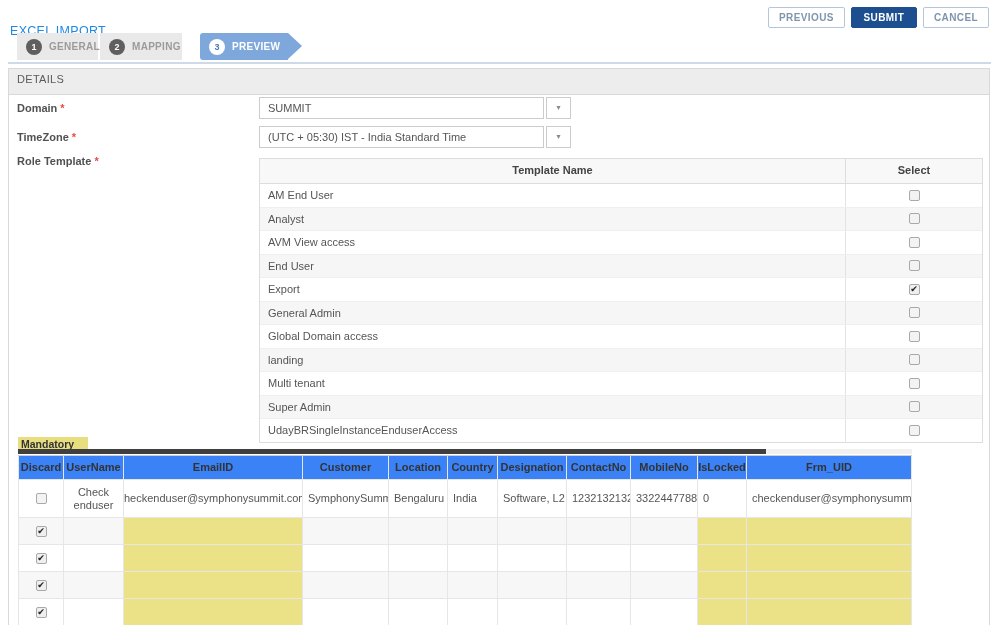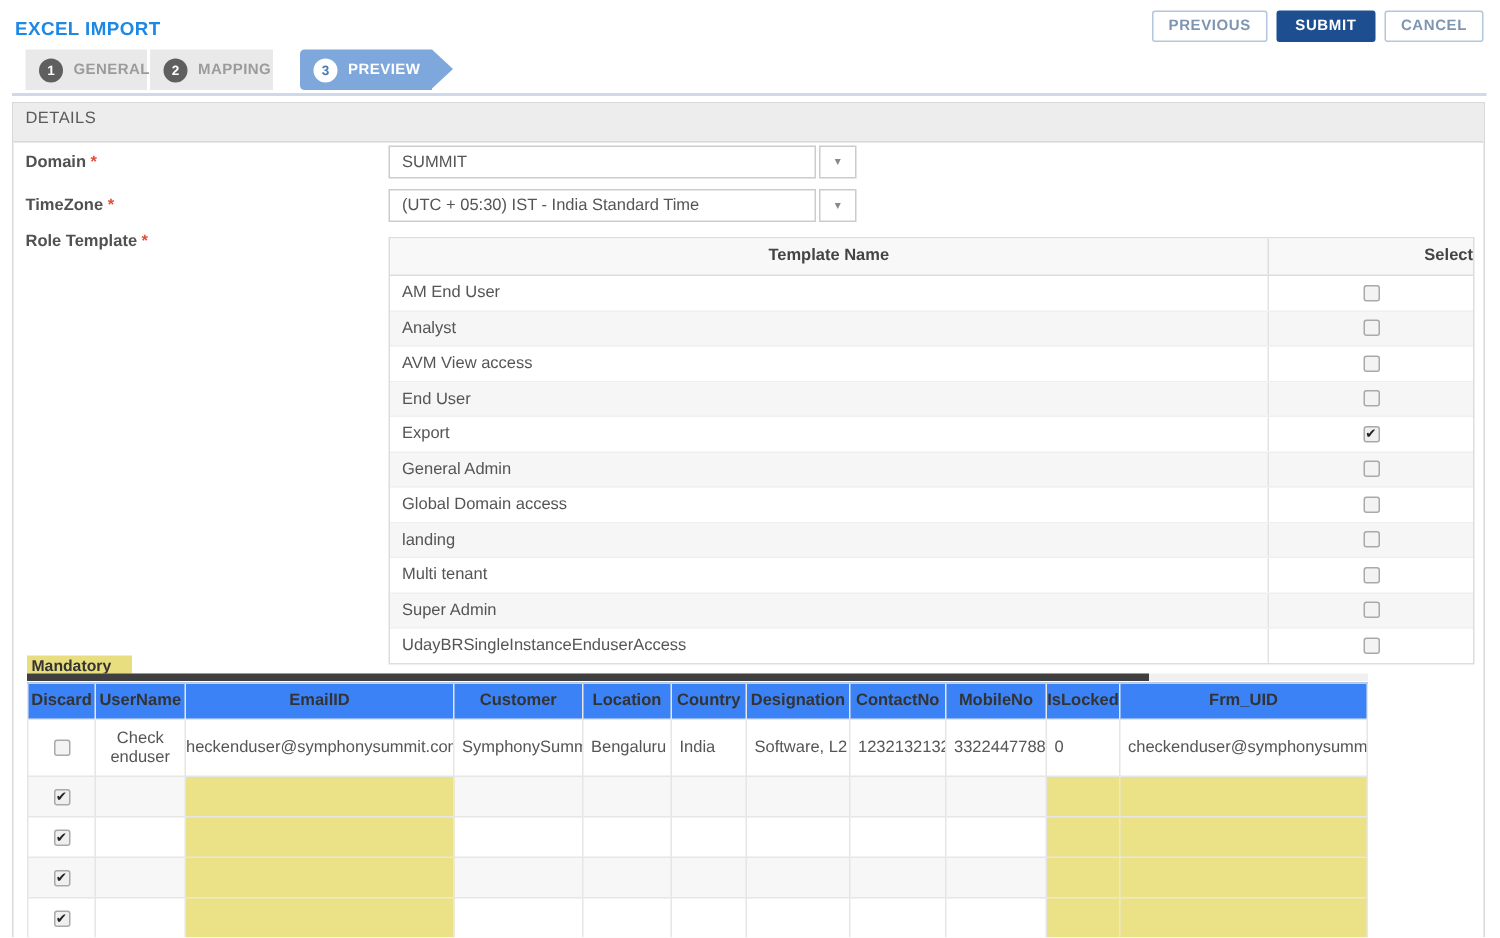--- a/index.html
+++ b/index.html
@@ -9,21 +9,21 @@
     --highlight-yellow:#EBE187;
     --mandatory-yellow:#E8DE80;
     --btn-border:#B4C6DC;
     --btn-text:#7E95B0;
   }
   html,body{margin:0;padding:0;background:#fff;}
   .page{position:relative;width:1000px;height:625px;background:#fff;overflow:hidden;
         font-family:"Liberation Sans",sans-serif;font-size:11px;color:#555;}
 
   
-  .title{position:absolute;left:10px;top:12px;font-size:12.5px;font-weight:bold;
+  .title{position:absolute;left:10px;top:24px;font-size:12.5px;font-weight:normal;
          color:var(--title-blue);letter-spacing:.3px;}
   .top-buttons{position:absolute;top:7px;right:11px;display:flex;gap:6px;}
   .btn{height:21px;min-width:66px;font-size:10px;font-weight:bold;border-radius:2px;
        padding:0 10px;font-family:inherit;letter-spacing:.4px;cursor:pointer;}
   .btn.ghost{background:#fff;border:1px solid var(--btn-border);color:var(--btn-text);}
   .btn.primary{background:var(--submit-bg);border:1px solid var(--submit-bg);color:#fff;}
 
   
   .steps{position:absolute;left:17px;top:33px;height:27px;display:flex;}
   .step{height:27px;display:flex;align-items:center;gap:7px;background:#E9E9E9;
@@ -55,21 +55,21 @@
   .dd-arrow{position:absolute;left:537px;width:25px;height:22px;border:1px solid #CCCCCC;
       box-sizing:border-box;text-align:center;line-height:20px;color:#888;font-size:8px;
       background:#fff;cursor:pointer;}
 
   
   .role-table{position:absolute;left:250px;top:89px;width:724px;border:1px solid #DDDDDD;
               box-sizing:border-box;background:#fff;}
   .role-header{display:flex;height:24px;background:#F8F8F8;border-bottom:1px solid #DDDDDD;
                font-weight:bold;color:#444;}
   .role-header .c1{width:586px;text-align:center;line-height:23px;border-right:1px solid #DDDDDD;box-sizing:border-box;}
-  .role-header .c2{flex:1;text-align:right;line-height:23px;}
+  .role-header .c2{flex:1;text-align:center;line-height:23px;}
   .role-row{display:flex;height:22.5px;border-bottom:1px solid #EFEFEF;}
   .role-row:last-child{border-bottom:none;}
   .role-row.alt{background:#F6F6F6;}
   .role-row .c1{width:586px;padding-left:8px;box-sizing:border-box;border-right:1px solid #E3E3E3;
                 display:flex;align-items:center;color:#555;}
   .role-row .c2{flex:1;display:flex;align-items:center;justify-content:center;}
 
   
   .cb{width:11px;height:11px;border:1px solid #A9A9A9;border-radius:2px;background:#F3F3F3;
       display:inline-flex;align-items:center;justify-content:center;cursor:pointer;box-sizing:border-box;}

